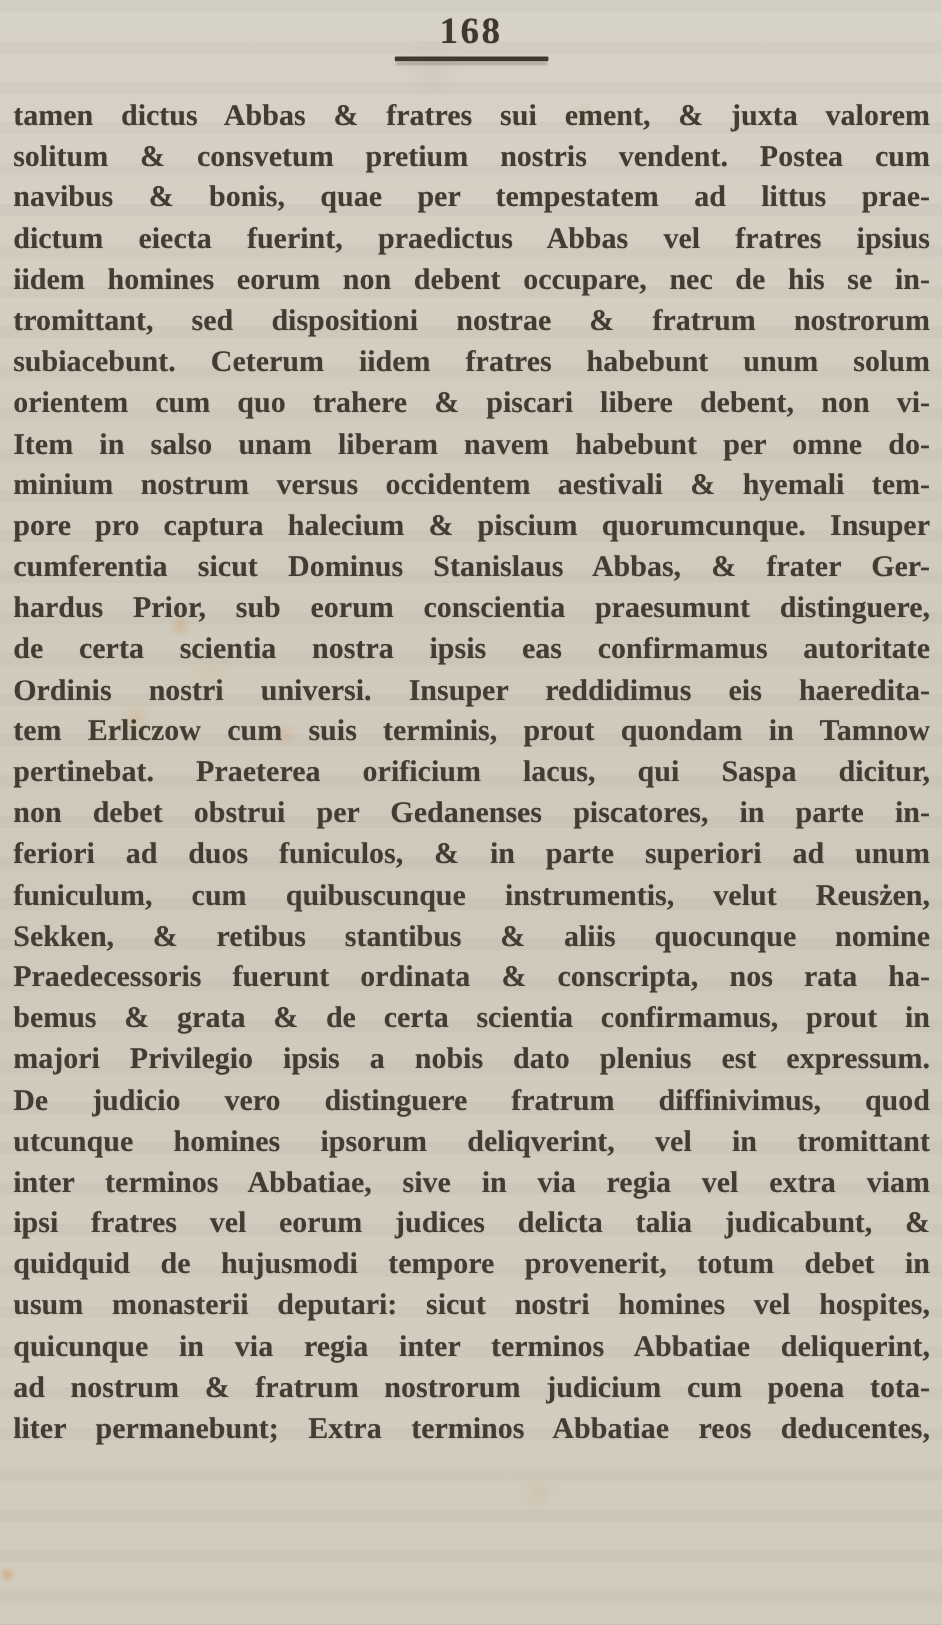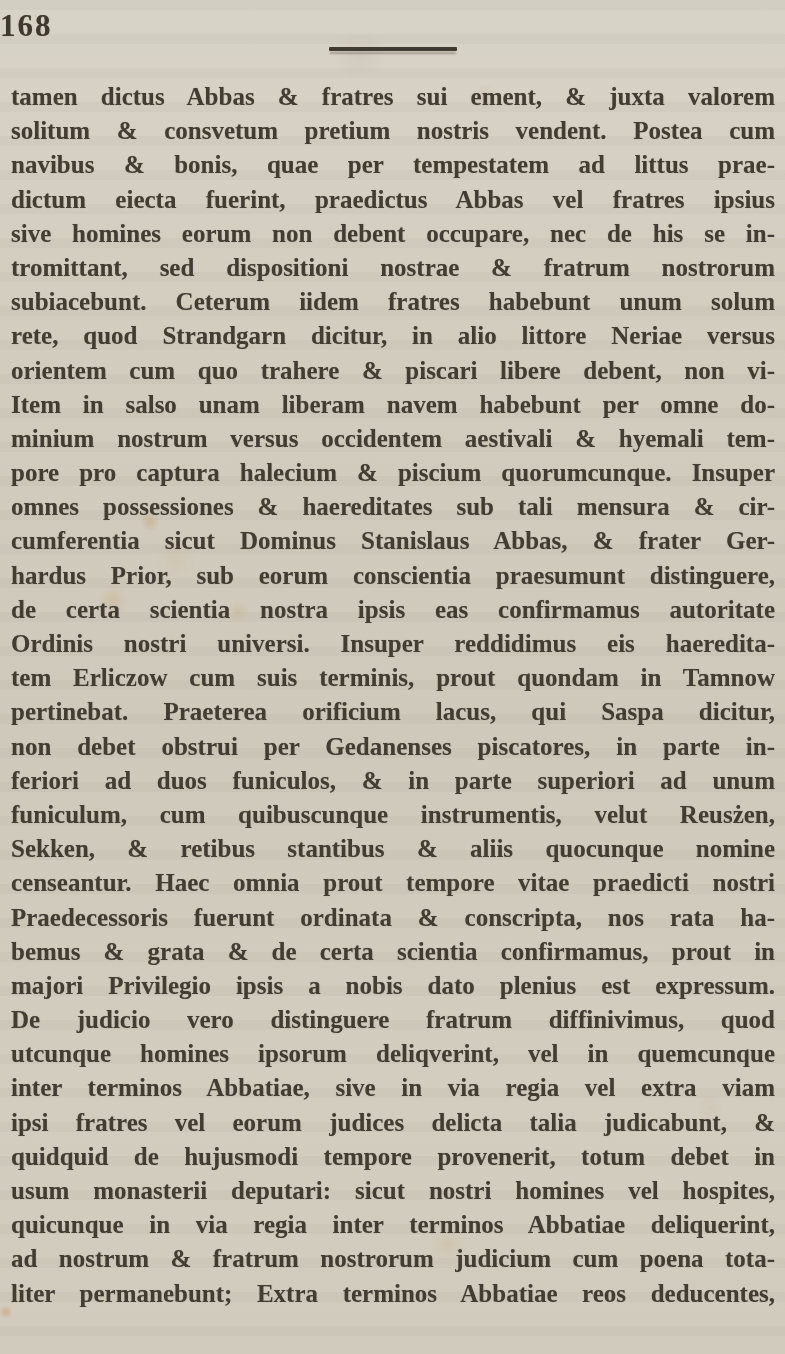--- a/index.html
+++ b/index.html
@@ -28,21 +28,21 @@
       
       repeating-linear-gradient(180deg,
         rgba(120,114,102,0.055) 0px, rgba(120,114,102,0.055) 10px,
         rgba(0,0,0,0) 10px, rgba(0,0,0,0) 34px),
       
       linear-gradient(180deg, #d8d3c7 0%, #d2ccbe 28%, #cfc9bb 55%, #d3cdc0 80%, #d1cbbd 100%),
       linear-gradient(90deg, rgba(110,100,85,0.10) 0%, rgba(0,0,0,0) 3%, rgba(0,0,0,0) 97%, rgba(110,100,85,0.10) 100%);
     font-family: "Liberation Serif", "DejaVu Serif", serif;
   }
   .header {
-    text-align: left;
+    text-align: center;
     padding-top: 6px;
   }
   .page-number {
     display: inline-block;
     font-size: 31px;
     font-weight: bold;
     letter-spacing: 2px;
     line-height: 40px;
     color: #3e382f;
     text-shadow: 0 0 1px rgba(62,56,47,0.35);
@@ -77,45 +77,42 @@
 <div class="page">
   <div class="header">
     <div class="page-number">168</div>
     <div class="page-rule"></div>
   </div>
   <div class="body">
     <div class="line">tamen dictus Abbas &amp; fratres sui ement, &amp; juxta valorem</div>
     <div class="line">solitum &amp; consvetum pretium nostris vendent. Postea cum</div>
     <div class="line">navibus &amp; bonis, quae per tempestatem ad littus prae-</div>
     <div class="line">dictum eiecta fuerint, praedictus Abbas vel fratres ipsius</div>
-    <div class="line">sive homines eorum non debent occupare, nec de his se in-</div>
+    <div class="line">iidem homines eorum non debent occupare, nec de his se in-</div>
     <div class="line">tromittant, sed dispositioni nostrae &amp; fratrum nostrorum</div>
     <div class="line">subiacebunt. Ceterum iidem fratres habebunt unum solum</div>
-    <div class="line">rete, quod Strandgarn dicitur, in alio littore Neriae versus</div>
     <div class="line">orientem cum quo trahere &amp; piscari libere debent, non vi-</div>
     <div class="line">Item in salso unam liberam navem habebunt per omne do-</div>
     <div class="line">minium nostrum versus occidentem aestivali &amp; hyemali tem-</div>
     <div class="line">pore pro captura halecium &amp; piscium quorumcunque. Insuper</div>
-    <div class="line">omnes possessiones &amp; haereditates sub tali mensura &amp; cir-</div>
     <div class="line">cumferentia sicut Dominus Stanislaus Abbas, &amp; frater Ger-</div>
     <div class="line">hardus Prior, sub eorum conscientia praesumunt distinguere,</div>
     <div class="line">de certa scientia nostra ipsis eas confirmamus autoritate</div>
     <div class="line">Ordinis nostri universi. Insuper reddidimus eis haeredita-</div>
     <div class="line">tem Erliczow cum suis terminis, prout quondam in Tamnow</div>
     <div class="line">pertinebat. Praeterea orificium lacus, qui Saspa dicitur,</div>
     <div class="line">non debet obstrui per Gedanenses piscatores, in parte in-</div>
     <div class="line">feriori ad duos funiculos, &amp; in parte superiori ad unum</div>
     <div class="line">funiculum, cum quibuscunque instrumentis, velut Reusżen,</div>
     <div class="line">Sekken, &amp; retibus stantibus &amp; aliis quocunque nomine</div>
-    <div class="line">censeantur. Haec omnia prout tempore vitae praedicti nostri</div>
     <div class="line">Praedecessoris fuerunt ordinata &amp; conscripta, nos rata ha-</div>
     <div class="line">bemus &amp; grata &amp; de certa scientia confirmamus, prout in</div>
     <div class="line">majori Privilegio ipsis a nobis dato plenius est expressum.</div>
     <div class="line">De judicio vero distinguere fratrum diffinivimus, quod</div>
-    <div class="line">utcunque homines ipsorum deliqverint, vel in quemcunque</div>
+    <div class="line">utcunque homines ipsorum deliqverint, vel in tromittant</div>
     <div class="line">inter terminos Abbatiae, sive in via regia vel extra viam</div>
     <div class="line">ipsi fratres vel eorum judices delicta talia judicabunt, &amp;</div>
     <div class="line">quidquid de hujusmodi tempore provenerit, totum debet in</div>
     <div class="line">usum monasterii deputari: sicut nostri homines vel hospites,</div>
     <div class="line">quicunque in via regia inter terminos Abbatiae deliquerint,</div>
     <div class="line">ad nostrum &amp; fratrum nostrorum judicium cum poena tota-</div>
     <div class="line">liter permanebunt; Extra terminos Abbatiae reos deducentes,</div>
   </div>
 </div>
 

